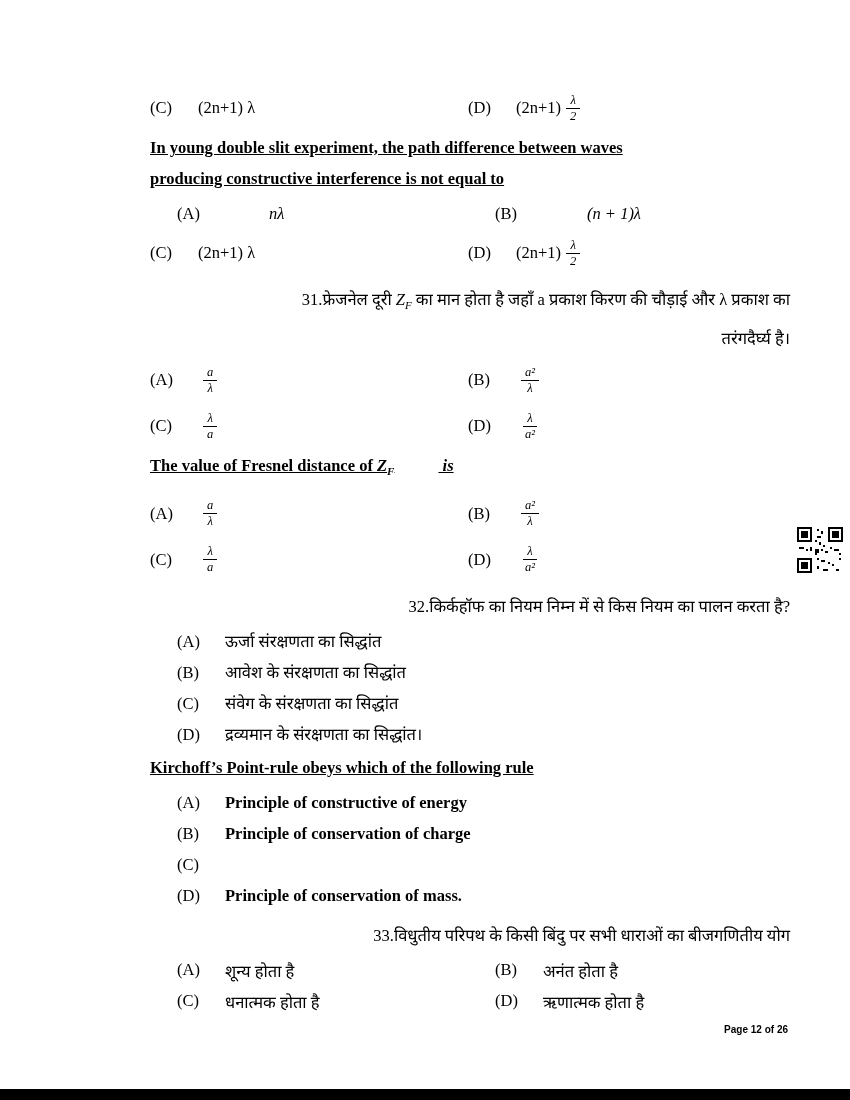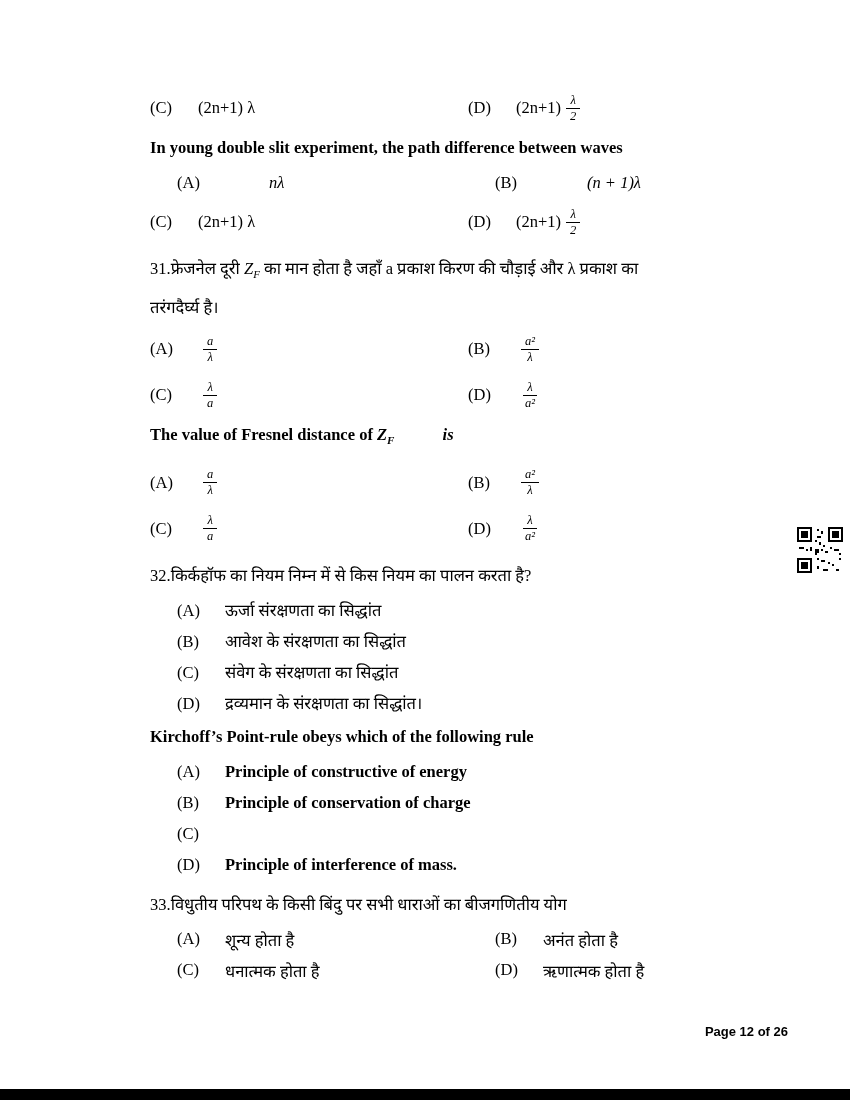--- a/index.html
+++ b/index.html
@@ -9,43 +9,43 @@
     background: #ffffff; color: #000000;
     font-family: "Liberation Serif", "DejaVu Serif", serif;
   }
   .content {
     position: absolute; left: 150px; top: 84px; width: 640px;
     font-size: 16.5px;
   }
   .indent { margin-left: 27px; }
   .en { font-weight: bold; }
   .it { font-style: italic; margin-left: 44px; }
-  .en-line { line-height: 31px; margin: 0; }
+  .en-line { line-height: 31px; margin: 0; text-decoration: underline; }
   .en-block { margin: 2px 0 4px; }
-  .question { margin: 8px 0 2px; line-height: 34px; }
+  .question { margin: 8px 0 2px; line-height: 34px; text-align: right; }
   .opt-grid { display: flex; align-items: center; min-height: 31px; }
   .opt-grid.fr { min-height: 44px; margin: 2px 0; }
   .opt-grid .opt { display: flex; align-items: center; width: 318px; }
   .opt-grid .opt + .opt { width: auto; }
   .opt-list .opt { display: flex; line-height: 31px; min-height: 31px; align-items: center; }
   .lbl { display: inline-block; flex: 0 0 48px; width: 48px; }
   .val { display: inline-flex; align-items: center; }
   .frac {
     display: inline-flex; flex-direction: column; align-items: center;
     font-size: 12.5px; line-height: 1.2; font-style: italic;
     margin-left: 5px; vertical-align: middle;
   }
   .fnum { border-bottom: 1px solid #000; padding: 0 4px; }
   .fden { padding: 0 4px; }
   sub.zf { font-size: 11px; font-style: italic; }
   .zbase { font-style: italic; }
   .footer {
     position: absolute; right: 62px; top: 1024px;
     font-family: "Liberation Sans", sans-serif;
-    font-weight: bold; font-size: 13px;
+    font-weight: bold; font-size: 10px;
   }
   .bottom-edge {
     position: absolute; left: 0; bottom: 0; width: 850px; height: 11px;
     background: #000;
   }
   .qr { position: absolute; right: 7px; top: 527px; width: 46px; height: 46px; }
 </style>
 </head>
 <body>
 
@@ -64,20 +64,21 @@
           <span class="frac">
             <span class="fnum">λ</span>
             <span class="fden">2</span>
           </span>
         </span>
       </div>
     </div>
 
     <div class="en-block indent">
       <p class="en-line en">In young double slit experiment, the path difference between waves</p>
+      <p class="en-line en">producing constructive interference is not equal to</p>
     </div>
 
     <div class="opt-grid indent">
       <div class="opt">
         <span class="lbl">(A)</span>
         <span class="val it">nλ</span>
       </div>
       <div class="opt">
         <span class="lbl">(B)</span>
         <span class="val it">(n + 1)λ</span>
@@ -206,21 +207,21 @@
       </div>
       <div class="opt">
         <span class="lbl">(B)</span>
         <span class="en">Principle of conservation of charge</span>
       </div>
       <div class="opt">
         <span class="lbl">(C)</span>
       </div>
       <div class="opt">
         <span class="lbl">(D)</span>
-        <span class="en">Principle of interference of mass.</span>
+        <span class="en">Principle of conservation of mass.</span>
       </div>
     </div>
 
     <p class="question">
       <span class="qnum">33.</span><span>विधुतीय परिपथ के किसी बिंदु पर सभी धाराओं का बीजगणितीय योग</span>
     </p>
     <div class="opt-grid indent">
       <div class="opt">
         <span class="lbl">(A)</span>
         <span>शून्य होता है</span>

